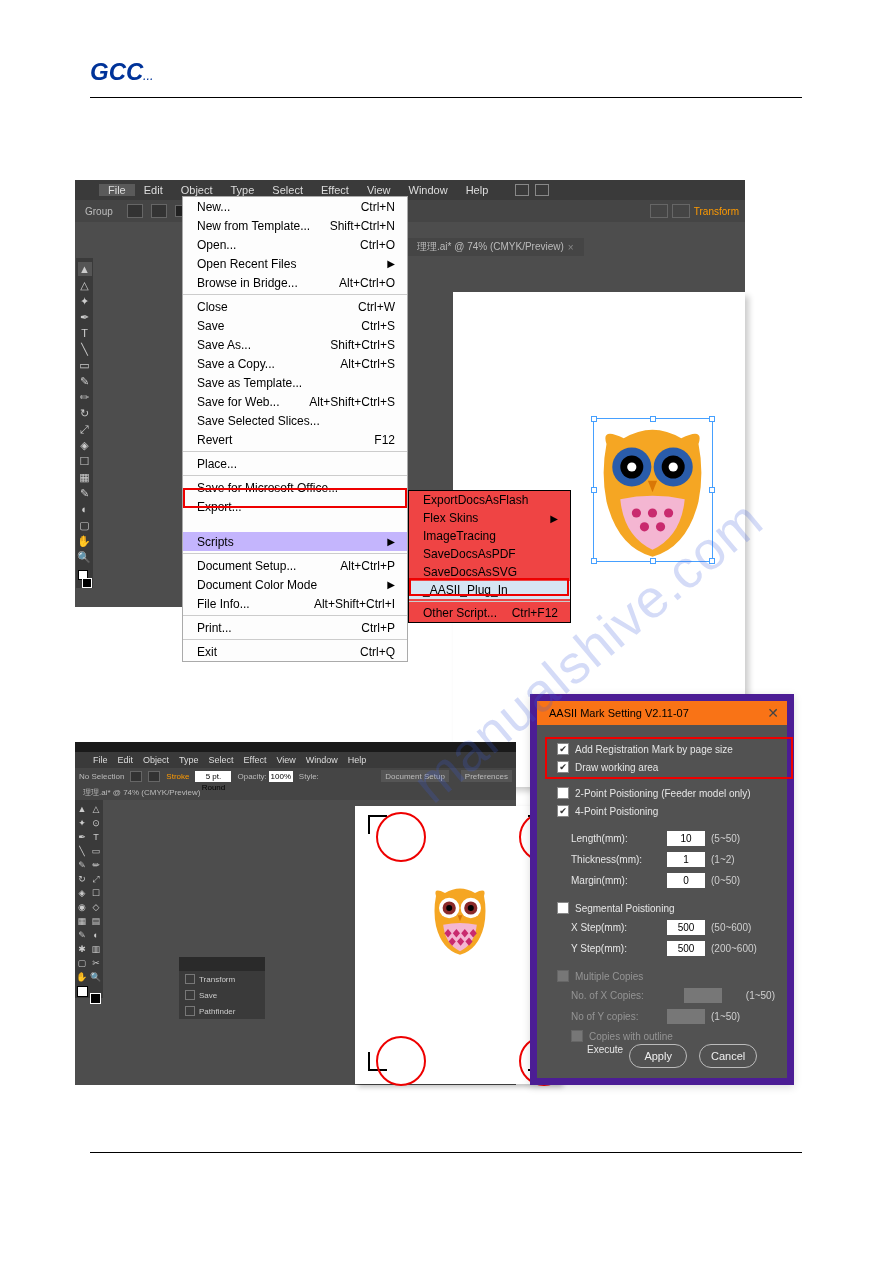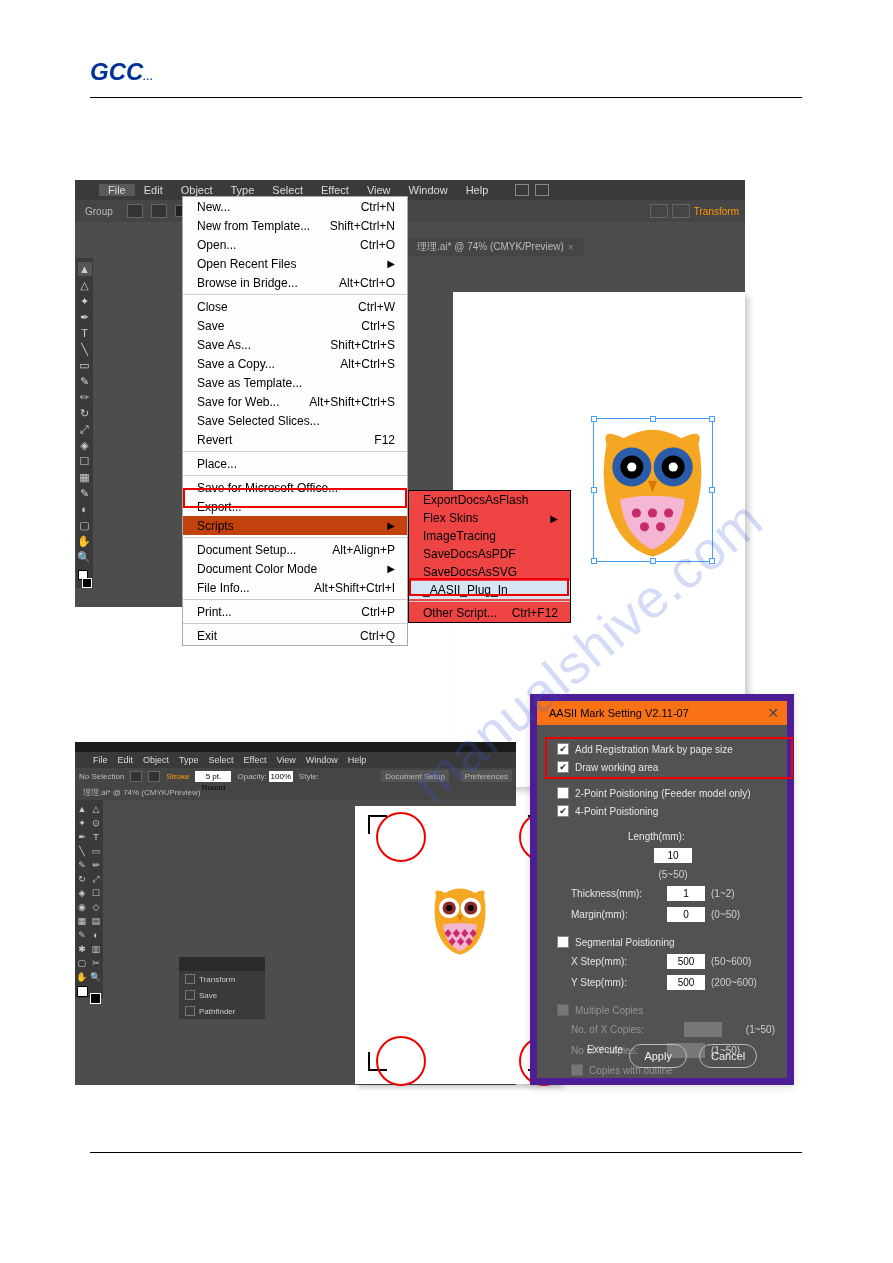--- a/index.html
+++ b/index.html
@@ -41,21 +41,21 @@
   .tool { width: 14px; height: 14px; display:flex; align-items:center; justify-content:center; font-size:11px; color:#ccc; }
   .tool-sel { background: #555; }
   .tool-fills { margin-top:4px; width:14px; height:18px; position:relative; }
   .tool-fill-a { position:absolute; top:0; left:0; width:10px; height:10px; background:#fff; border:1px solid #000; }
   .tool-fill-b { position:absolute; bottom:0; right:0; width:10px; height:10px; background:#000; border:1px solid #fff; }
 
   
   .filemenu { position: absolute; top: 16px; left: 107px; width: 226px; background: #fdfdfd; color: #000; border: 1px solid #aaa; font-size: 12px; font-family: "Segoe UI", Tahoma, sans-serif; }
   .fmi { padding: 2px 12px 2px 14px; display: flex; justify-content: space-between; align-items: center; height: 19px; }
   .fmi .arr { color: #000; font-size: 10px; }
-  .fmi.hl { background: #c2410c; }
+  .fmi.hl { background: #c4b5fd; margin-top: 16px; }
   .fsep { border-top: 1px solid #ccc; margin: 2px 0; }
   .scripts-box { position: absolute; top: 308px; left: 108px; width: 224px; height: 20px; border: 2px solid #e00; pointer-events:none; }
   
   .submenu { position: absolute; top: 310px; left: 333px; width: 163px; background: #ef4444; color: #000; border: 1px solid #000000; font-size: 12px; font-family: "Segoe UI", Tahoma, sans-serif; }
   .smi { padding: 2px 12px 2px 14px; display: flex; justify-content: space-between; align-items: center; height: 18px; }
   .smi.hl { background: #d6e5f3; }
   .smi .arr { color: #000; font-size: 10px; }
   .ssep { border-top: 1px solid #ccc; margin: 2px 0; }
   .plugin-box { position: absolute; top: 398px; left: 334px; width: 160px; height: 18px; border: 2px solid #e00; pointer-events:none; }
   
@@ -299,21 +299,21 @@
         <span>Export...</span>
         <span></span>
       </div>
     <div class="fmi hl">
         <span>Scripts</span>
         <span class="arr">▶</span>
       </div>
     <div class="fsep"></div>
     <div class="fmi">
         <span>Document Setup...</span>
-        <span>Alt+Align+P</span>
+        <span>Alt+Ctrl+P</span>
       </div>
     <div class="fmi">
         <span>Document Color Mode</span>
         <span class="arr">▶</span>
       </div>
     <div class="fmi">
         <span>File Info...</span>
         <span>Alt+Shift+Ctrl+I</span>
       </div>
     <div class="fsep"></div>
@@ -496,21 +496,21 @@
     <div class="gap"></div>
     <div class="dlg-row">
         <div class="cb"></div>
         <span>2-Point Poistioning (Feeder model only)</span>
       </div>
     <div class="dlg-row">
         <div class="cb checked"></div>
         <span>4-Point Poistioning</span>
       </div>
     <div class="gap"></div>
-    <div class="dlg-row" style="padding-left:14px;flex-direction:column;">
+    <div class="dlg-row" style="padding-left:14px;">
         <span class="dlg-label">Length(mm):</span>
         <input class="dlg-input" value="10" style="">
         <span class="dlg-hint">(5~50)</span>
       </div>
     <div class="dlg-row" style="padding-left:14px;">
         <span class="dlg-label">Thickness(mm):</span>
         <input class="dlg-input" value="1" style="">
         <span class="dlg-hint">(1~2)</span>
       </div>
     <div class="dlg-row" style="padding-left:14px;">

